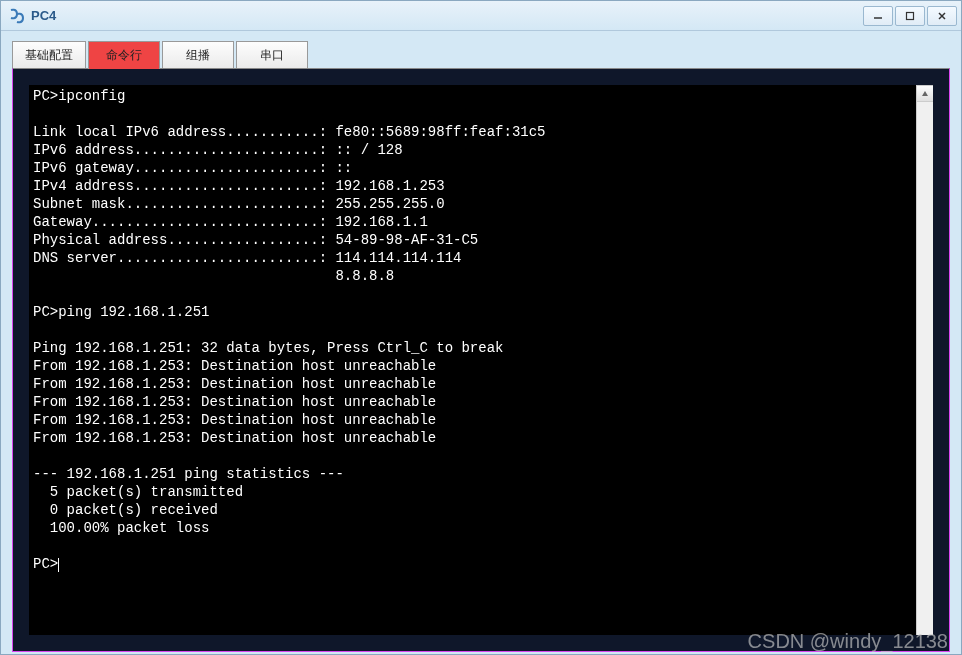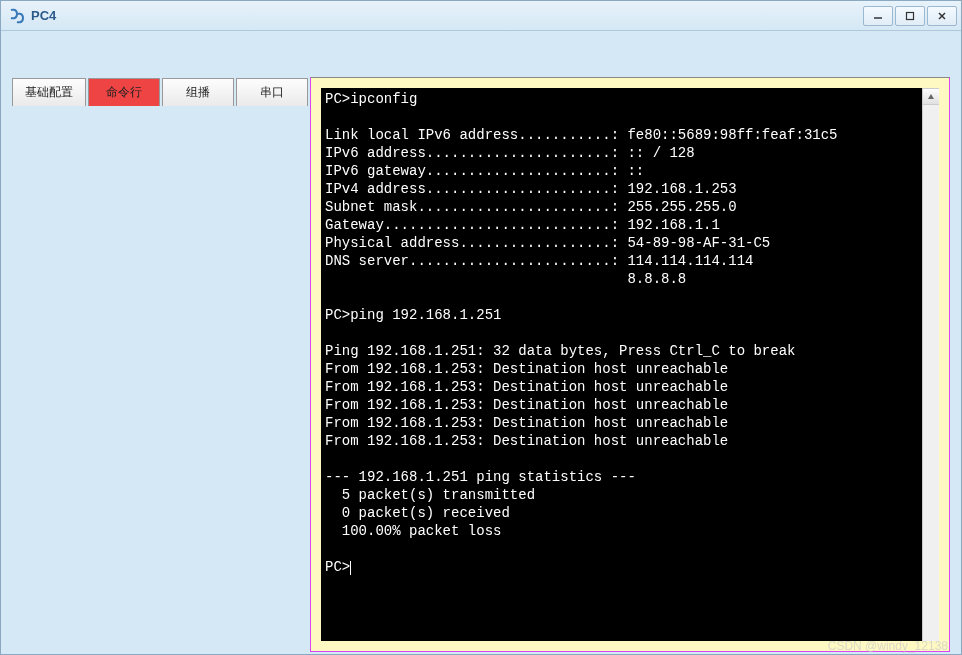--- a/index.html
+++ b/index.html
@@ -11,21 +11,20 @@
       overflow: hidden;
       position: relative;
     }
     .window {
       width: 962px;
       height: 655px;
       background: #d4e8f5;
       border: 1px solid #8aa8c0;
       display: flex;
       flex-direction: column;
-      gap: 37px;
     }
     .titlebar {
       height: 30px;
       background: linear-gradient(#e8f2fa, #d4e8f5);
       display: flex;
       align-items: center;
       padding: 0 4px 0 8px;
       border-bottom: 1px solid #b0c8dc;
     }
     .title-icon {
@@ -54,21 +53,21 @@
       font-size: 11px;
       color: #333;
       cursor: pointer;
       margin-left: 2px;
       border-radius: 2px;
     }
     .content-area {
       flex: 1;
       padding: 10px 11px 2px 11px;
       display: flex;
-      flex-direction: row;
+      flex-direction: column;
     }
     .tabs {
       display: flex;
       height: 28px;
     }
     .tab {
       min-width: 72px;
       height: 28px;
       border: 1px solid #999;
       background: linear-gradient(#fdfdfd, #eaeaea);
@@ -86,22 +85,22 @@
       background: #ef4444;
       position: relative;
       z-index: 2;
     }
     .terminal-wrap {
       flex: 1;
       border: 1px solid #d946ef;
       border-top: 1px solid #888;
       display: flex;
       margin-top: -1px;
-      background: #fef9c3;
-      padding: 10px;
+      background: #0f172a;
+      padding: 16px;
     }
     .terminal {
       flex: 1;
       background: #000;
       color: #fff;
       font-family: "Courier New", monospace;
       font-size: 14px;
       line-height: 18px;
       padding: 2px 4px;
       white-space: pre;
@@ -139,21 +138,21 @@
       background: #fff;
       vertical-align: text-bottom;
       animation: blink 1s step-end infinite;
     }
     @keyframes blink { 50% { opacity: 0; } }
     .watermark {
       position: absolute;
       right: 14px;
       bottom: 2px;
       color: rgba(200,200,200,0.65);
-      font-size: 12px;
+      font-size: 20px;
       font-family: Arial, sans-serif;
       pointer-events: none;
     }
   </style>
 </head>
 <body>
 
 <div class="window">
   <div class="titlebar">
     <span class="title-icon">

